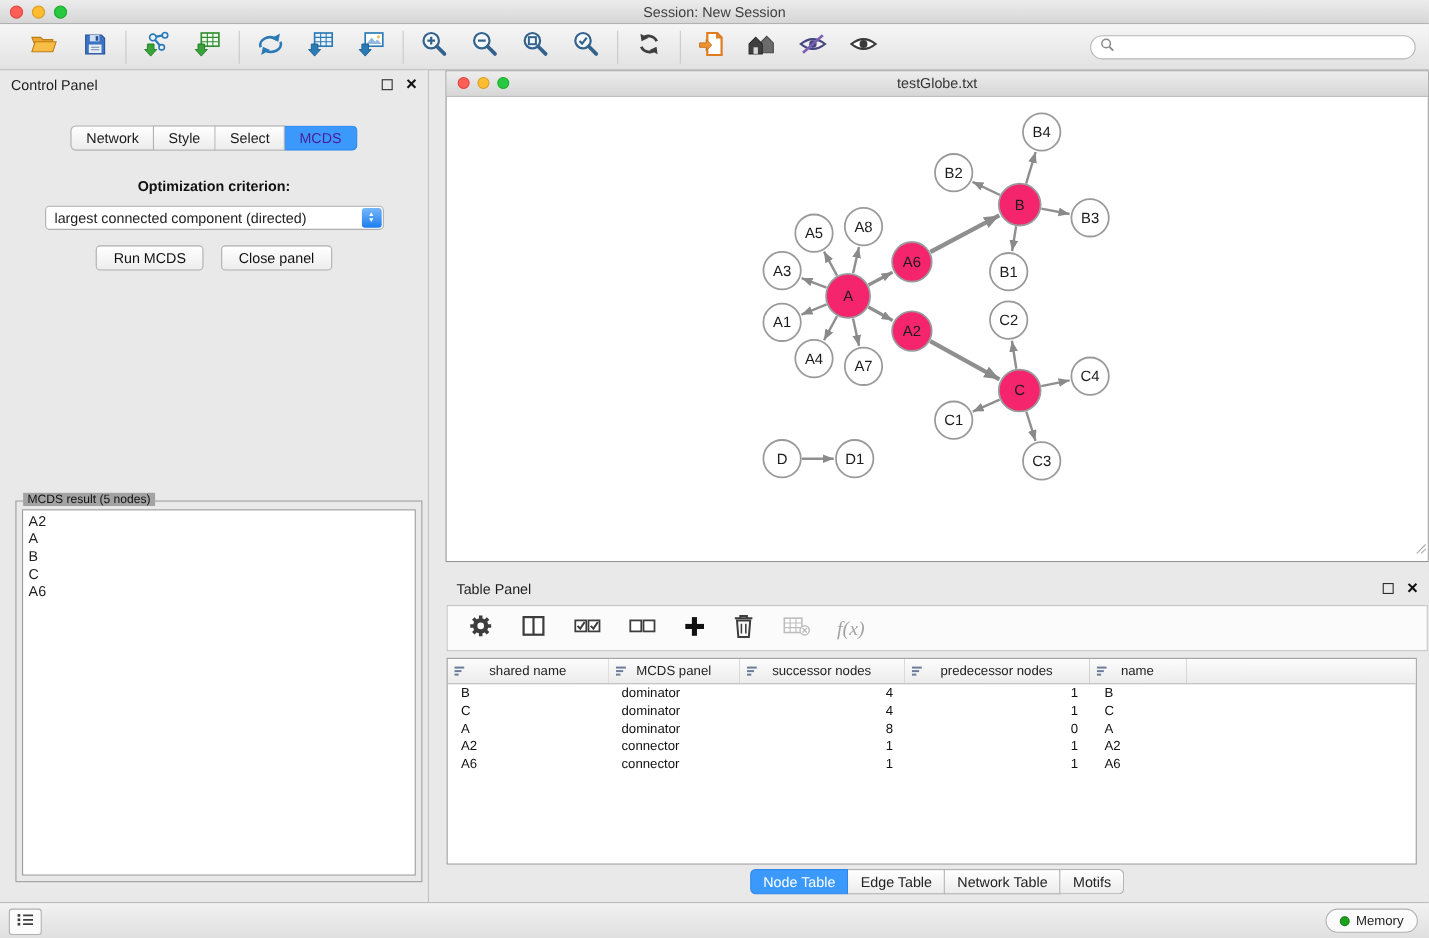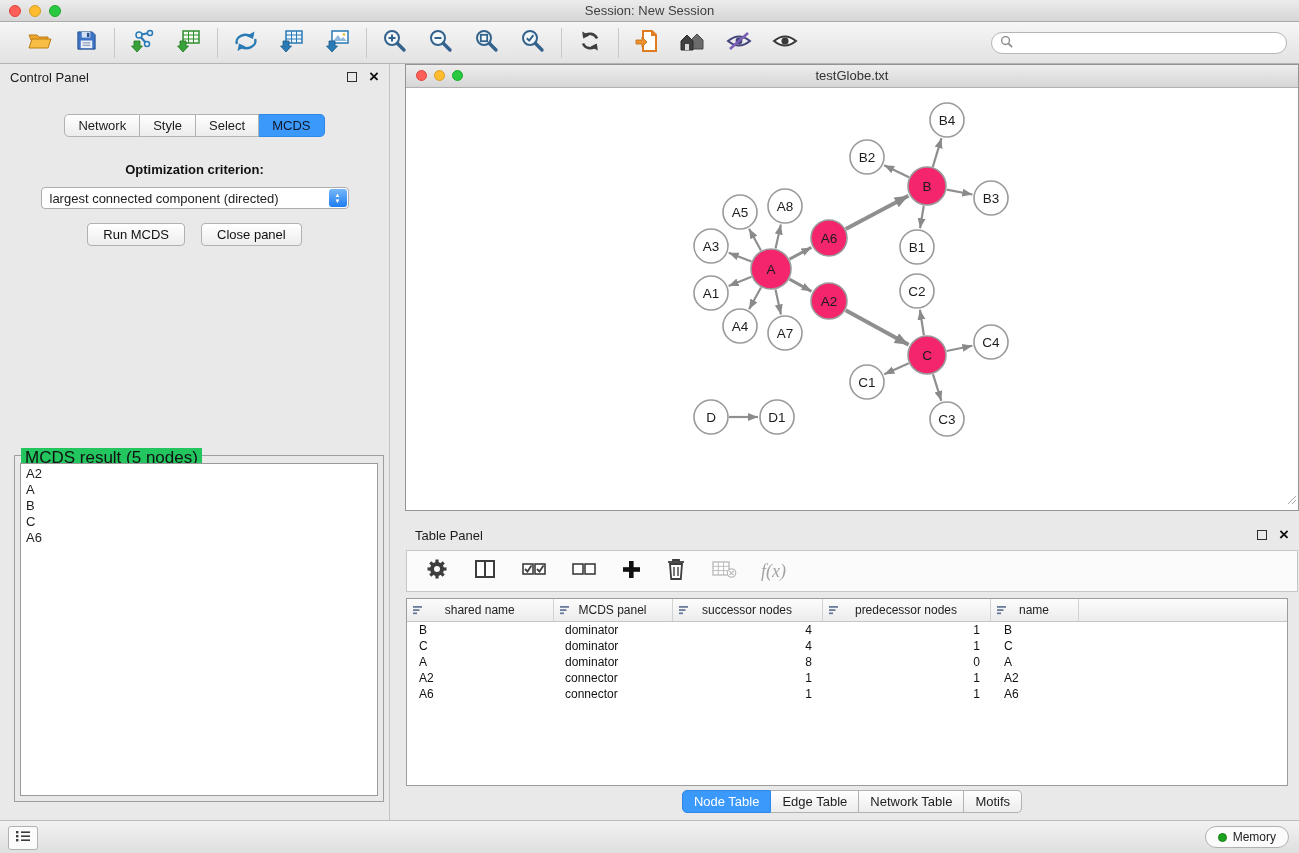--- a/index.html
+++ b/index.html
@@ -33,33 +33,33 @@
                  border-right:1px solid #c3c3c3;box-sizing:border-box;}
   .panel-header{height:26px;display:flex;align-items:center;padding:0 10px;font-size:13px;color:#1c1c1c;}
   .win-btns{margin-left:auto;display:flex;gap:12px;align-items:center;}
   .min-box{width:8px;height:8px;border:1.5px solid #2e2e2e;display:inline-block;}
   .close-x{font-size:17px;font-weight:bold;color:#101010;line-height:14px;}
   .cp-tabs{display:flex;justify-content:center;margin-top:24px;}
   .cp-tab{font-size:13px;padding:3px 13px;background:linear-gradient(#ffffff,#ececec);
           border:1px solid #b2b2b2;border-left:none;color:#1c1c1c;line-height:15px;}
   .cp-tab:first-child{border-left:1px solid #b2b2b2;border-radius:5px 0 0 5px;}
   .cp-tab:last-child{border-radius:0 5px 5px 0;}
-  .cp-tab.active{background:#3b99fc;border-color:#2f87ea;color:#0f172a;}
+  .cp-tab.active{background:#3b99fc;border-color:#2f87ea;color:#4c1d95;}
   .opt-label{text-align:center;margin-top:25px;font-size:13px;font-weight:bold;color:#111;}
   .combo{margin:10px auto 0;width:308px;height:22px;background:#fff;border:1px solid #aeaeae;border-radius:4px;
          display:flex;align-items:center;font-size:13px;padding-left:8px;position:relative;box-sizing:border-box;}
   .combo-btn{position:absolute;right:1px;top:1px;bottom:1px;width:18px;border-radius:3px;
              background:linear-gradient(#76b7f9,#1d7df0);display:flex;flex-direction:column;
              align-items:center;justify-content:center;color:#fff;}
   .combo-btn span{font-size:6px;line-height:6px;}
   .cp-buttons{display:flex;justify-content:center;gap:16px;margin-top:14px;}
   .btn{font-size:13px;padding:0 15px;height:21px;display:flex;align-items:center;
        background:linear-gradient(#ffffff,#ededed);border:1px solid #b1b1b1;border-radius:4px;color:#111;}
   .result-group{position:absolute;left:14px;top:391px;width:368px;height:345px;border:1px solid #9f9f9f;}
-  .result-title{position:absolute;top:-8px;left:6px;background:#22c55e;padding:0 4px;font-size:17px;color:#111;}
+  .result-title{position:absolute;top:-8px;left:6px;background:#a3a3a3;padding:0 4px;font-size:11px;color:#111;}
   .result-list{position:absolute;left:5px;right:5px;top:7px;bottom:5px;background:#fff;
                border:1px solid #9a9a9a;padding:2px 5px;font-size:13px;line-height:16px;overflow:hidden;}
 
   
   .net-window{position:absolute;left:405px;top:64px;width:894px;height:447px;background:#fff;
               border:1px solid #949494;box-sizing:border-box;}
   .net-titlebar{height:22px;background:linear-gradient(#ededed,#d6d6d6);border-bottom:1px solid #b1b1b1;
                 position:relative;}
   .net-traffic{position:absolute;top:5px;left:10px;display:flex;gap:7px;}
   .net-traffic .light{width:11px;height:11px;}

